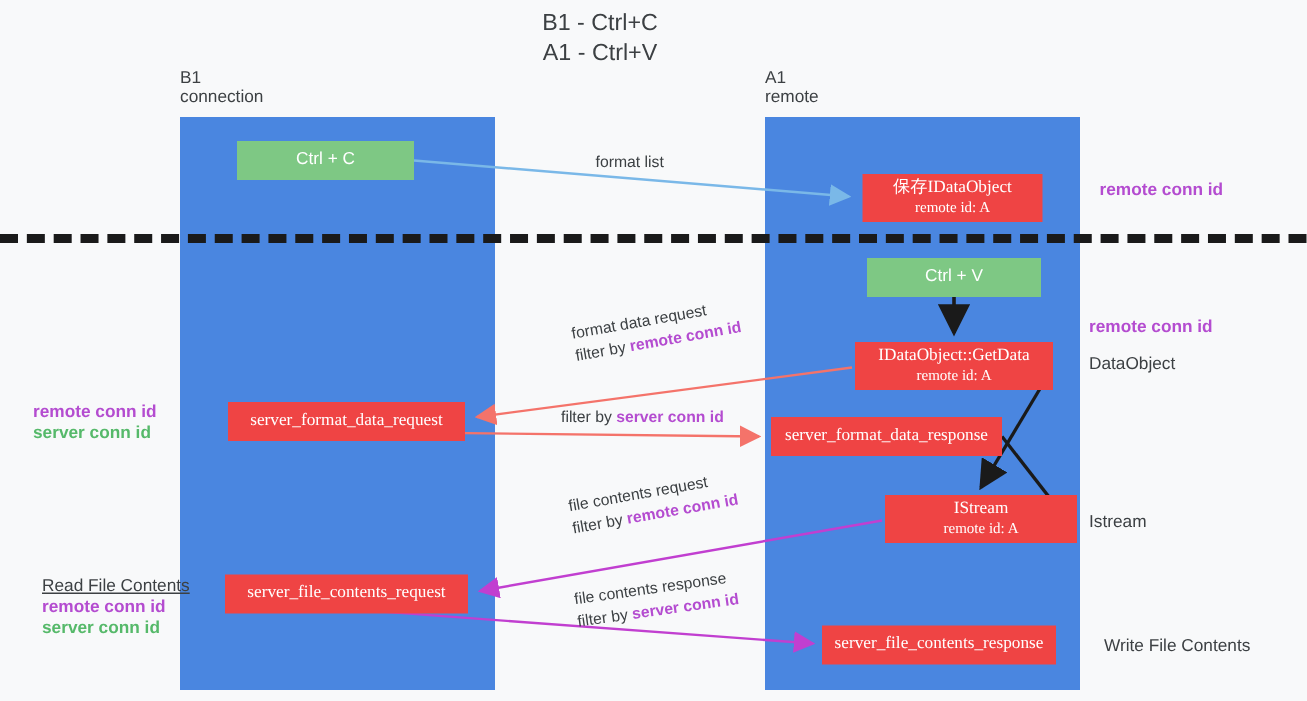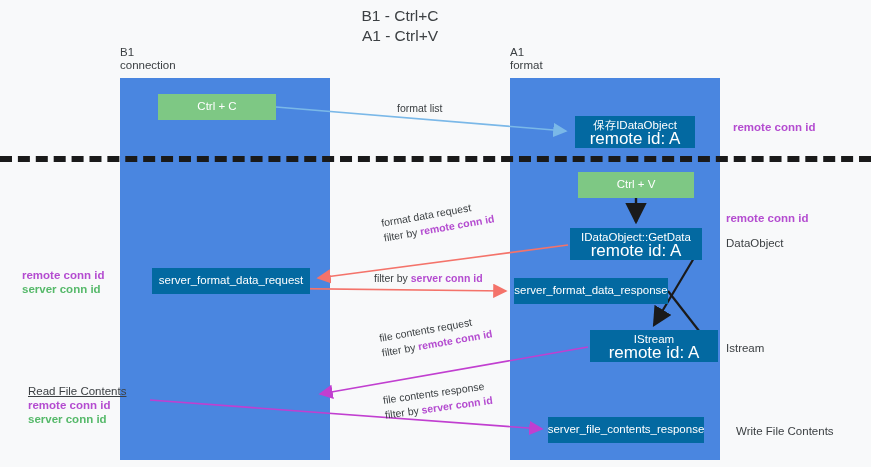--- a/index.html
+++ b/index.html
@@ -23,23 +23,23 @@
   .diagram-title{
     position:absolute;left:0;top:6px;width:800px;text-align:center;
     font-size:15.5px;line-height:20px;color:#3c4043;z-index:4;white-space:pre-line;
   }
   .node{
     position:absolute;z-index:4;display:flex;flex-direction:column;
     align-items:center;justify-content:center;
     color:#ffffff;font-size:11.5px;line-height:13.5px;text-align:center;
     box-sizing:border-box;padding:3px 3px;
   }
-  .node.orange{background:#0369a1;}
+  .node.orange{background:#ef4444;font-family:Liberation Serif, serif;}
   .node.green{background:#7ec884;}
-  .node .l2{font-size:17px;}
+  .node .l2{font-size:10px;}
   
   #n-ctrlc{left:158px;top:94px;width:118px;height:26px;}
   #n-idataobject{left:575px;top:116px;width:120px;height:32px;}
   #n-ctrlv{left:578px;top:172px;width:116px;height:26px;}
   #n-getdata{left:570px;top:228px;width:132px;height:32px;align-items:center;}
   #n-fmtreq{left:152px;top:268px;width:158px;height:26px;}
   #n-fmtresp{left:514px;top:278px;width:154px;height:26px;}
   #n-istream{left:590px;top:330px;width:128px;height:32px;}
   #n-filereq{left:150px;top:383px;width:162px;height:26px;}
   #n-fileresp{left:548px;top:417px;width:156px;height:26px;}
@@ -75,21 +75,21 @@
 <body>
 
 <div class="canvas">
 
   <div class="diagram-title">B1 - Ctrl+C
 A1 - Ctrl+V</div>
 
   <div class="lane-title b1">B1
 connection</div>
   <div class="lane-title a1">A1
-format</div>
+remote</div>
 
   <div class="lane lane-b1"></div>
   <div class="lane lane-a1"></div>
 
   <svg class="layer over" viewBox="0 0 871 467">
     <defs>
       <marker id="ah-blue" markerWidth="9" markerHeight="9" refX="8" refY="4.5" orient="auto">
         <path d="M0,0 L9,4.5 L0,9 z" fill="#7ab8e8"></path>
       </marker>
       <marker id="ah-red" markerWidth="9" markerHeight="9" refX="8" refY="4.5" orient="auto">
@@ -144,20 +144,23 @@
 
   <div class="node orange" id="n-fmtreq">
     <span>server_format_data_request</span>
   </div>
 
   <div class="node orange" id="n-istream">
     <span>IStream</span>
     <span class="l2">remote id: A</span>
   </div>
 
+  <div class="node orange" id="n-filereq">
+    <span>server_file_contents_request</span>
+  </div>
 
   <div class="node orange" id="n-fileresp">
     <span>server_file_contents_response</span>
   </div>
 
   <div class="edge-label" id="el-formatlist">format list</div>
 
   <div class="edge-label" id="el-fdreq">
     <div>format data request</div>
     <div><span>filter by </span><span class="clr-remote">remote conn id</span></div>

